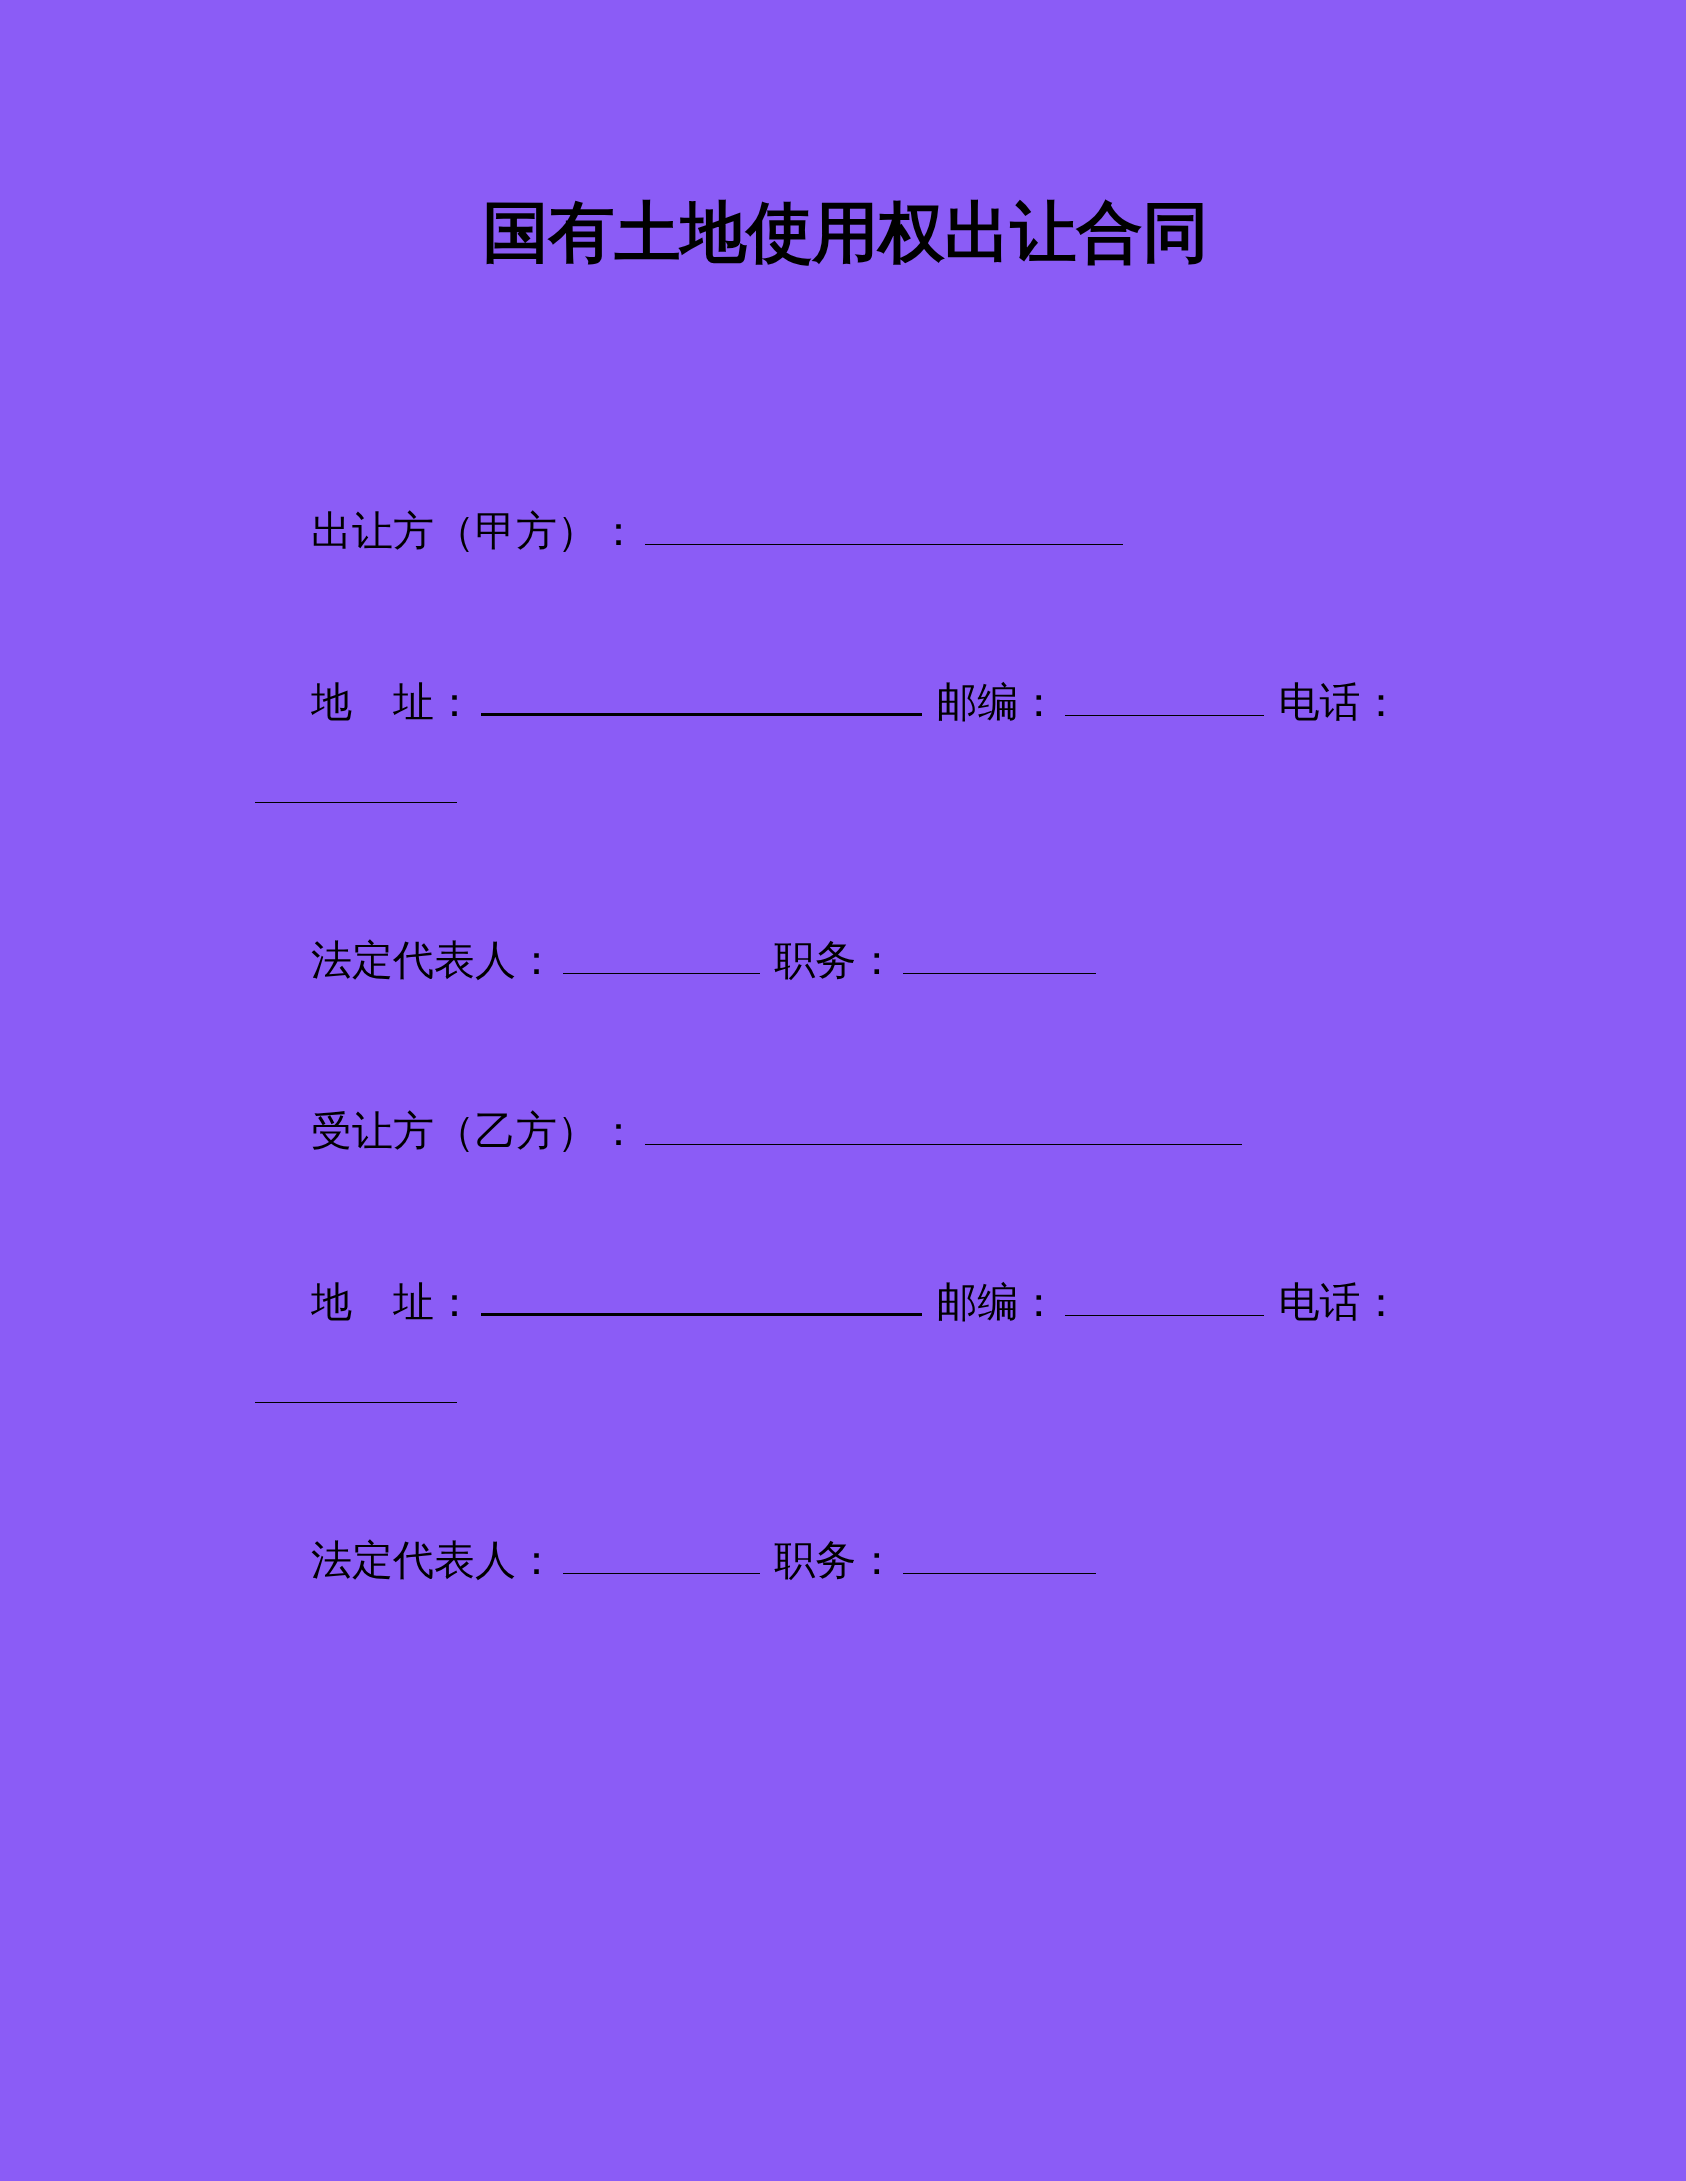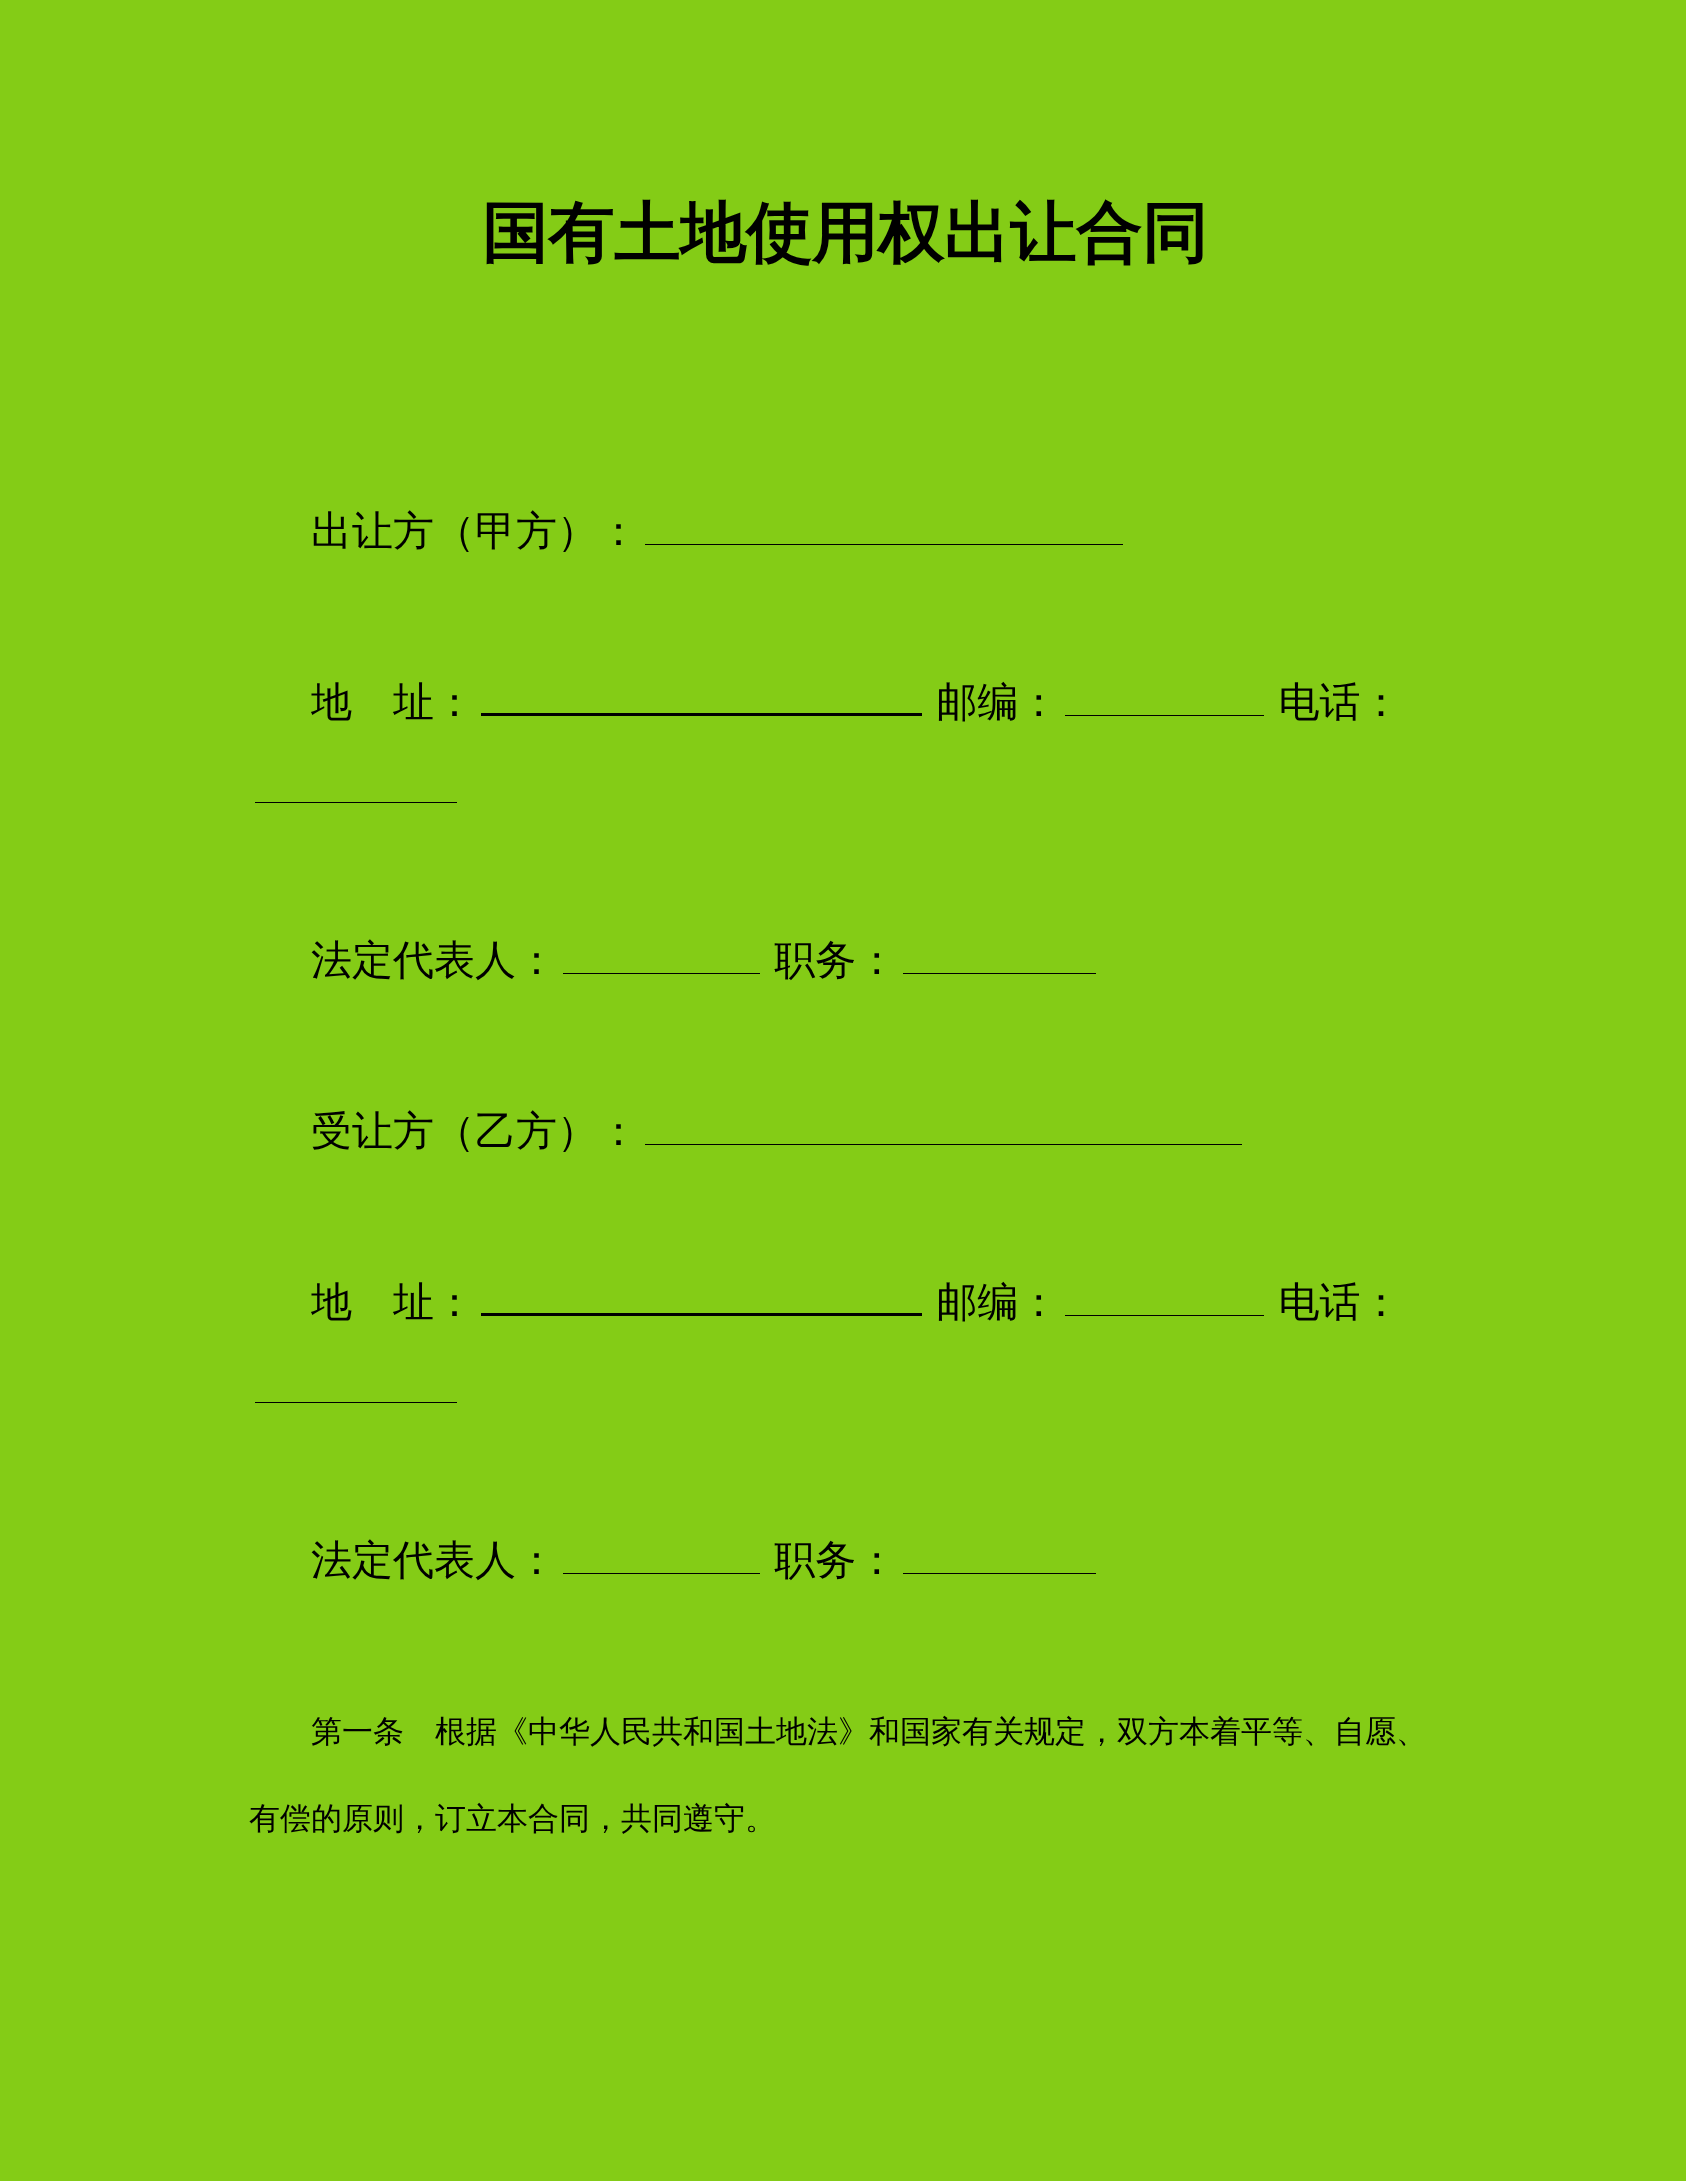--- a/index.html
+++ b/index.html
@@ -4,21 +4,21 @@
 <style>
   html, body {
     margin: 0;
     padding: 0;
     background: #ffffff;
   }
   .page {
     position: relative;
     width: 1686px;
     height: 2182px;
-    background: #84cc16;
+    background: #8b5cf6;
     color: #000000;
     font-family: "Liberation Serif", "DejaVu Serif", serif;
     overflow: hidden;
   }
   .content {
     padding: 0 244px 0 249px; 
   }
   .doc-title {
     margin: 191px 0 0 0;
     font-family: "Liberation Sans", "DejaVu Sans", sans-serif;
@@ -99,17 +99,16 @@
       <p class="row">
         <span>地　址：</span><span class="blank w480 thick"></span><span class="lbl-gap">邮编：</span><span class="blank w217"></span><span class="lbl-gap">电话：</span><span class="blank w220"></span>
       </p>
 
       <p class="row">
         <span>法定代表人：</span><span class="blank w215"></span><span class="lbl-gap">职务：</span><span class="blank w210"></span>
       </p>
 
     </div>
 
-    <p class="para">第一条　根据《中华人民共和国土地法》和国家有关规定，双方本着平等、自愿、有偿的原则，订立本合同，共同遵守。</p>
 
   </div>
 </div>
 
 
 </body></html>

